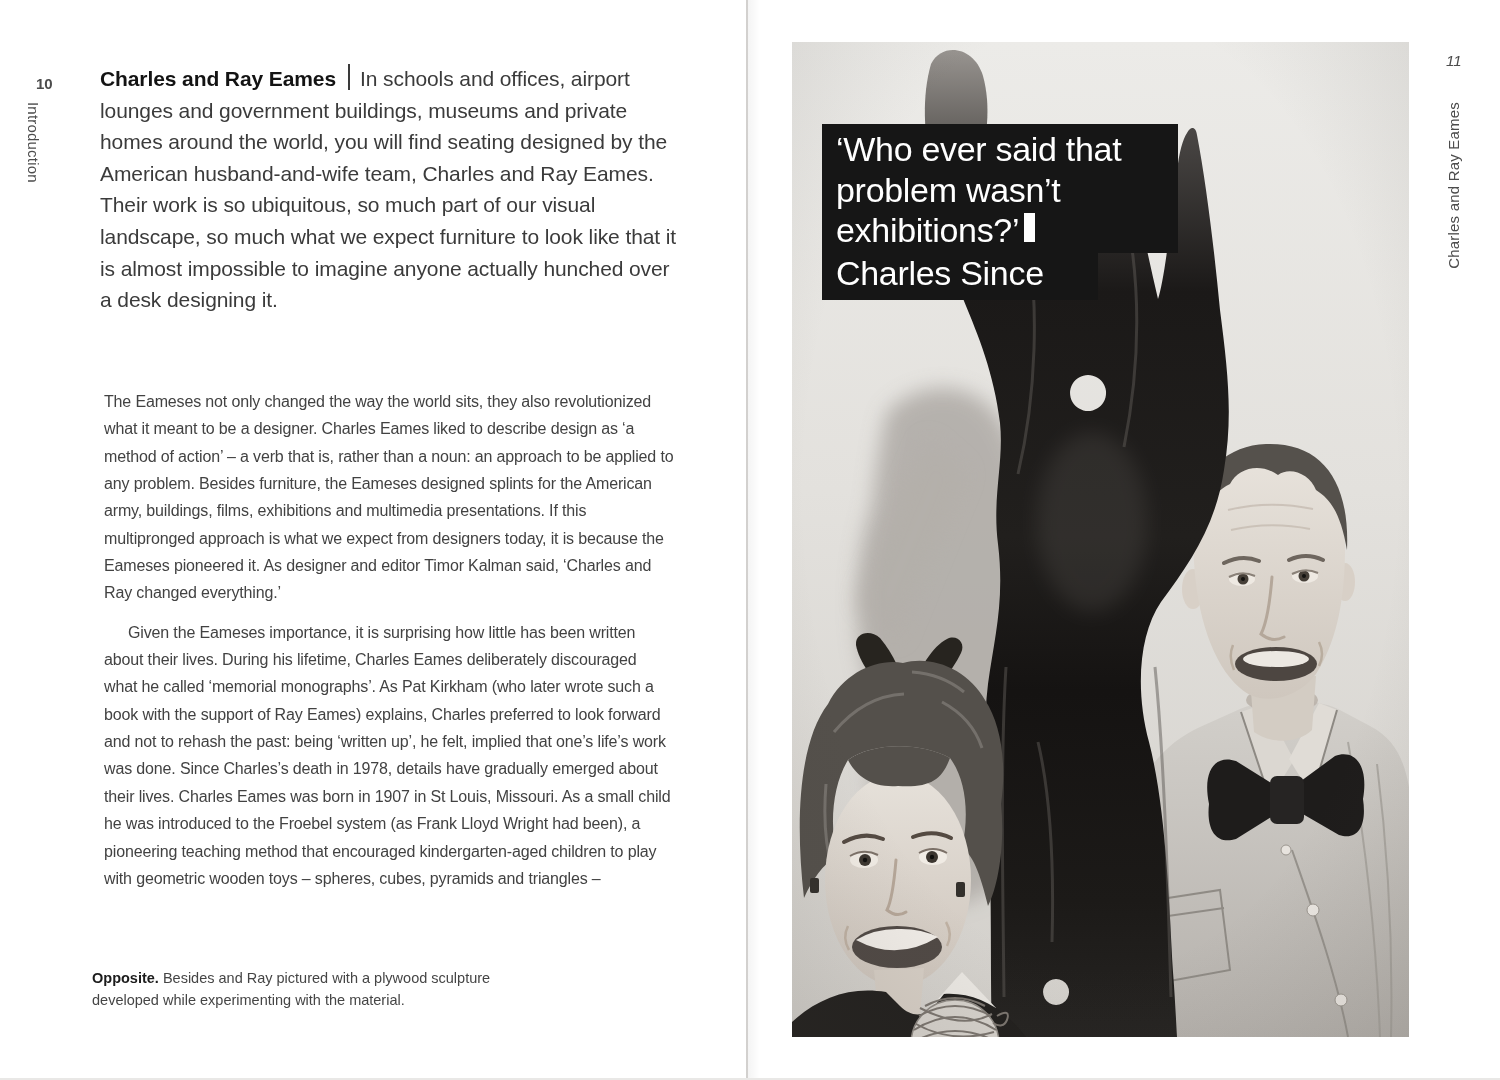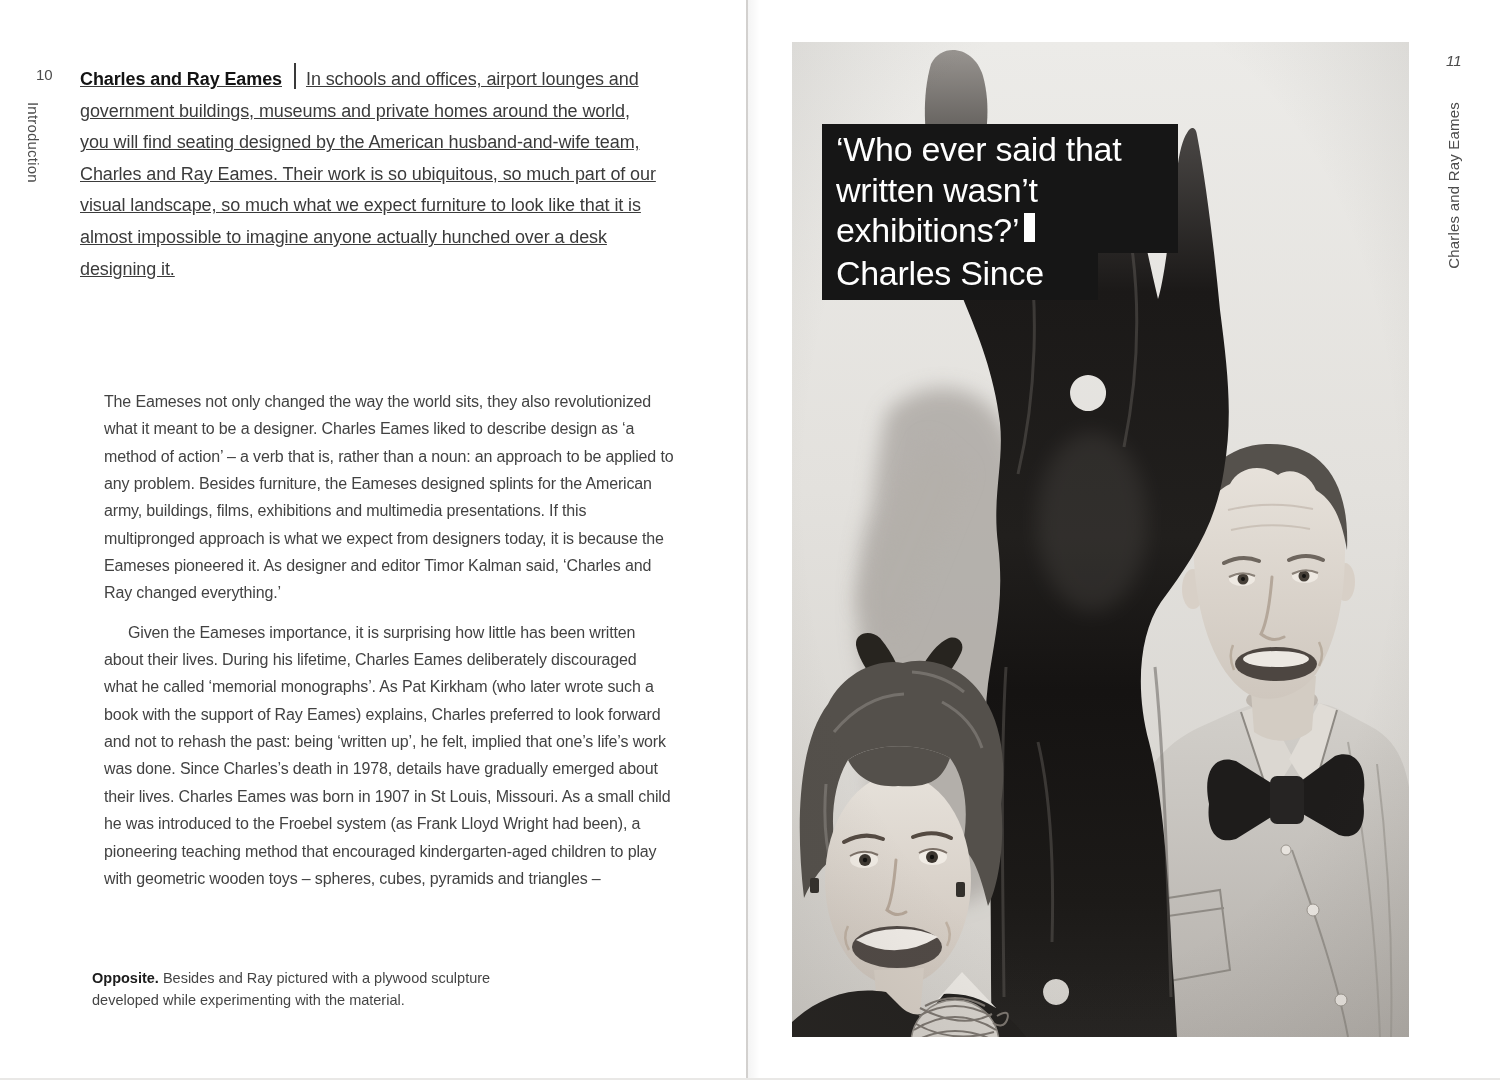--- a/index.html
+++ b/index.html
@@ -7,28 +7,28 @@
     position:relative; width:1500px; height:1080px; background:#ffffff;
     font-family:"Liberation Sans", sans-serif; overflow:hidden;
   }
   .bottom-edge { position:absolute; left:0; right:0; bottom:0; height:2px; background:#e9e8e6; }
   .gutter { position:absolute; left:746px; top:0; width:2px; height:1080px;
     background:linear-gradient(to right,#eceae8,#b9b7b5,#eceae8); }
   .gutter-shade { position:absolute; left:748px; top:0; width:12px; height:1080px;
     background:linear-gradient(to right, rgba(0,0,0,0.045), rgba(0,0,0,0)); }
 
   .folio { position:absolute; font-size:15px; color:#4c4c4c; }
-  .folio-left  { left:36px;  top:66px; }
+  .folio-left  { left:36px;  top:75px;font-weight:bold; }
   .folio-right { left:1446px; top:52px;font-style:italic; }
   .runhead { position:absolute; font-size:15px; color:#4c4c4c; letter-spacing:0.2px; }
   .runhead-left  { left:25px; top:102px; writing-mode:vertical-rl; }
   .runhead-right { left:1445px; top:102px; writing-mode:vertical-rl; transform:rotate(180deg); }
 
-  .lead { position:absolute; left:80px; top:63px; width:578px; margin:0;
-    font-size:18px; line-height:31.6px; color:#3b3b3b; letter-spacing:-0.1px;text-decoration:underline; }
+  .lead { position:absolute; left:100px; top:63px; width:578px; margin:0;
+    font-size:21px; line-height:31.6px; color:#3b3b3b; letter-spacing:-0.1px; }
   .lead strong { color:#131313; font-weight:700; }
   .divider { display:inline-block; width:2px; height:26px; background:#3a3a3a;
     margin:0 10px 0 12px; vertical-align:-4px; }
 
   .bodyflow { position:absolute; left:92px; top:376px; width:594px; }
   .bodyflow p { margin:12px; font-size:16px; line-height:27.35px; color:#424242; letter-spacing:-0.15px; }
   .bodyflow p.indent { text-indent:24px; }
 
   .caption { position:absolute; left:92px; top:968px; width:436px; margin:0;
     font-size:14.5px; line-height:21.5px; color:#454545; }
@@ -196,21 +196,21 @@
         <path d="M205 974 q14 -8 10 4 q-4 9 -14 3" stroke="#7b756f" stroke-width="2" fill="none"></path>
       </g>
 
       <rect width="617" height="995" fill="url(#vign)"></rect>
     </svg>
   </div>
 
   <div class="quote">
     <div class="quote-main">
       <div class="qline">‘Who ever said that</div>
-      <div class="qline">written wasn’t</div>
+      <div class="qline">problem wasn’t</div>
       <div class="qline"><span>exhibitions?’</span><span class="cursor"></span></div>
     </div>
     <div class="quote-attr">Charles Since</div>
   </div>
 
   <div class="folio folio-right">11</div>
   <div class="runhead runhead-right">Charles and Ray Eames</div>
 
   <div class="bottom-edge"></div>
 </div>

